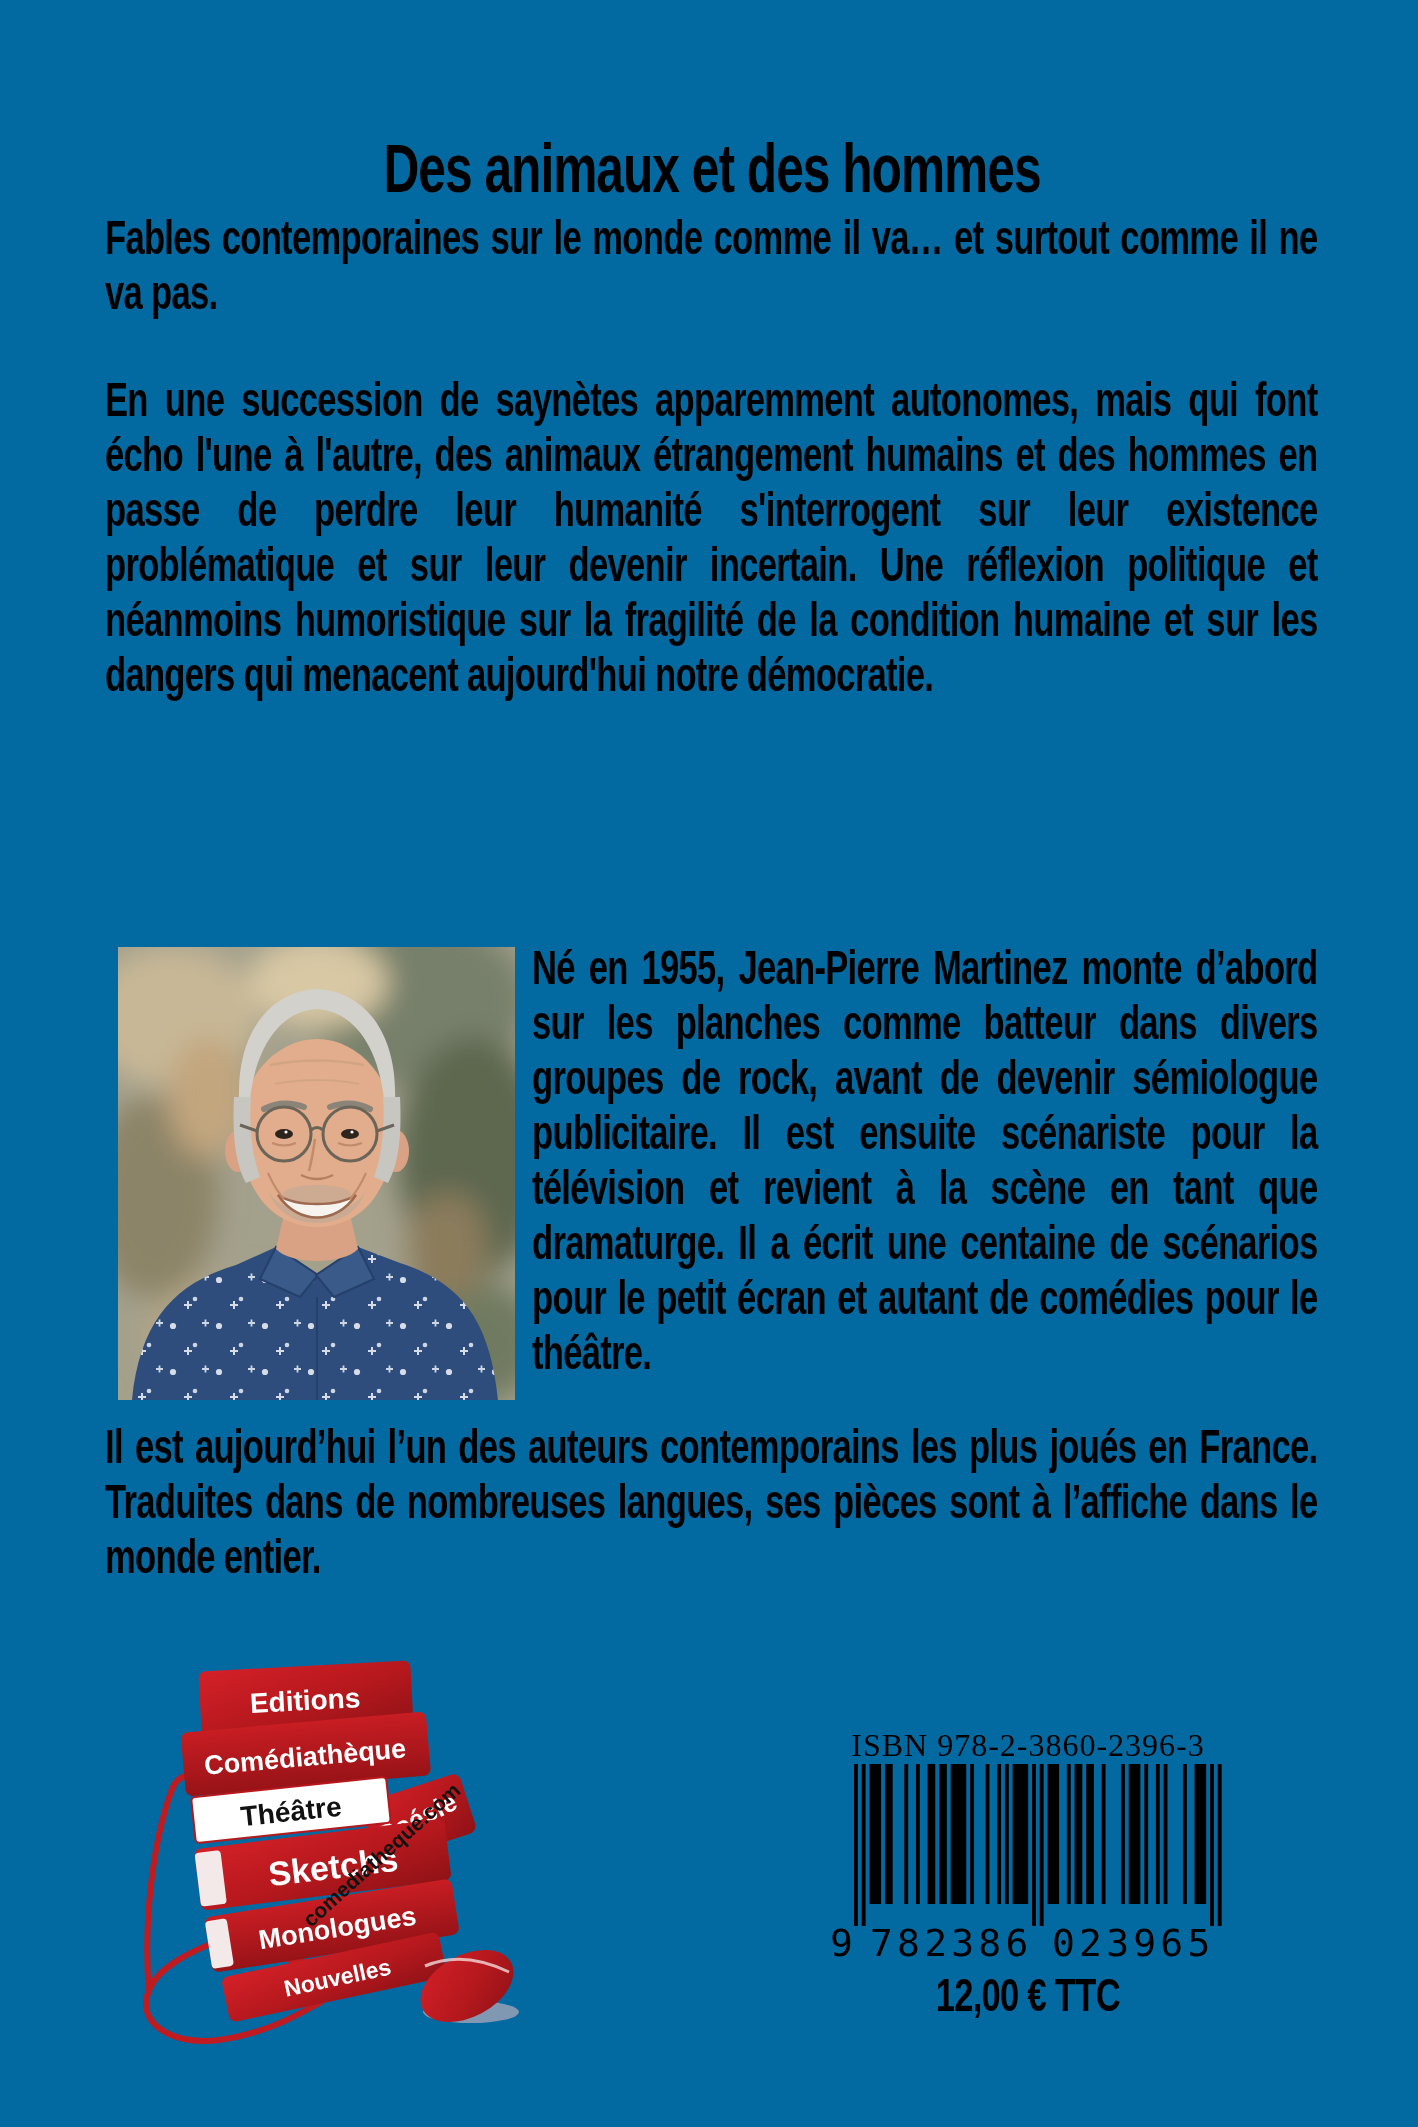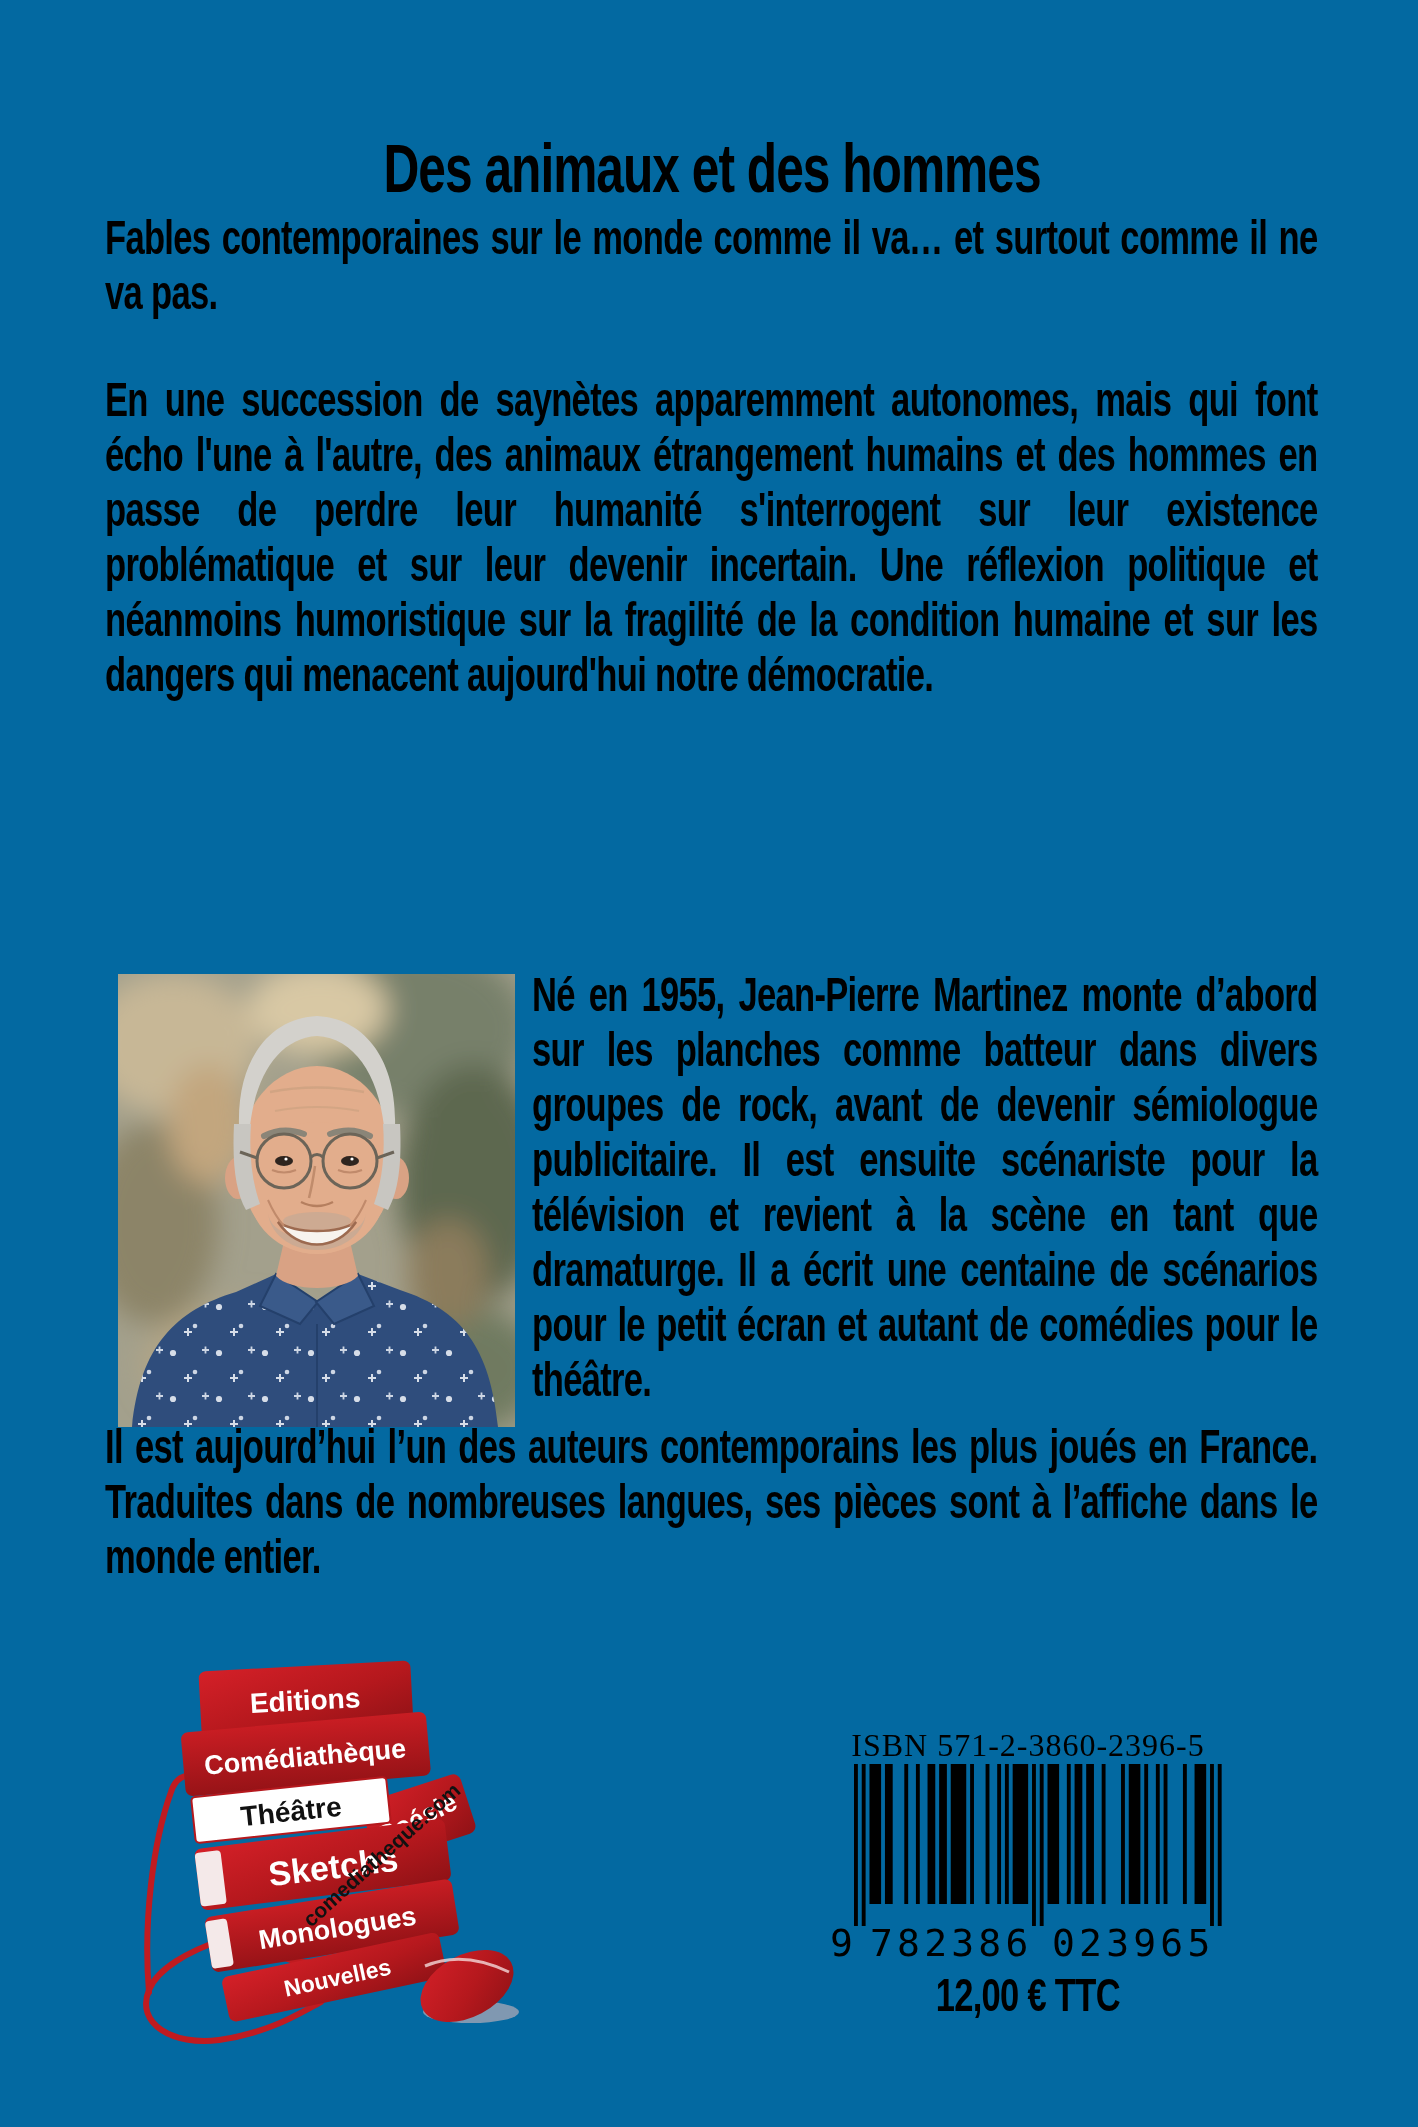--- a/index.html
+++ b/index.html
@@ -9,21 +9,21 @@
   
   .cond{font-weight:bold;letter-spacing:-0.02em;
         width:1684px;transform:scaleX(0.72);transform-origin:0 0;}
   .condc{font-weight:bold;letter-spacing:-0.02em;
          width:1684px;margin-left:-235px;transform:scaleX(0.72);transform-origin:50% 0;
          text-align:center;}
   .title{position:absolute;top:88px;font-size:69px;line-height:70px;}
   .body-par{position:absolute;font-size:48px;line-height:55px;text-align:justify;margin:0;}
   .p1{top:210px;}
   .p2{top:372px;}
-  .author{position:absolute;top:940px;left:0;width:1213px;height:475px;margin-top:27px;}
+  .author{position:absolute;top:940px;left:0;width:1213px;height:475px;}
   .bio{position:relative;font-size:48px;line-height:55px;text-align:justify;margin:0;}
   .photo-spacer{float:left;width:593px;height:460px;}
   .photo{position:absolute;left:13px;top:7px;width:397px;height:453px;overflow:hidden;}
   .closing{top:1419px;}
   .logo{position:absolute;left:105px;top:1660px;width:520px;height:440px;}
   .logo text{font-family:"Liberation Sans",sans-serif;font-weight:bold;}
   .isbn-block{position:absolute;left:810px;top:1728px;width:436px;text-align:center;}
   .isbn-label{font-family:"Liberation Serif",serif;font-size:32px;line-height:34px;letter-spacing:1px;}
   #barcode-svg{display:block;margin:0 auto;width:420px;height:202px;}
   .bcd{font-family:"DejaVu Sans Mono",monospace;font-size:38px;letter-spacing:4.2px;fill:#000;}
@@ -183,21 +183,21 @@
 
       <g>
         <ellipse cx="366" cy="352" rx="48" ry="11" fill="#e8bfbf" opacity="0.55"></ellipse>
         <ellipse cx="362" cy="326" rx="50" ry="31" fill="url(#gr)" transform="rotate(-28 362 326)"></ellipse>
         <path d="M320,306 Q358,290 404,312" stroke="#f4dada" stroke-width="3" fill="none" opacity="0.8"></path>
       </g>
     </svg>
   </div>
 
   <div class="isbn-block">
-    <div class="isbn-label">ISBN 571-2-3860-2396-5</div>
+    <div class="isbn-label">ISBN 978-2-3860-2396-3</div>
     <svg id="barcode-svg" viewBox="0 0 420 202">
       <g id="bars">
           <rect x="36.00" y="2" width="3.87" height="162" fill="#000"></rect>
           <rect x="43.74" y="2" width="3.87" height="162" fill="#000"></rect>
           <rect x="51.48" y="2" width="11.61" height="140" fill="#000"></rect>
           <rect x="66.96" y="2" width="7.74" height="140" fill="#000"></rect>
           <rect x="86.31" y="2" width="3.87" height="140" fill="#000"></rect>
           <rect x="97.92" y="2" width="3.87" height="140" fill="#000"></rect>
           <rect x="109.53" y="2" width="7.74" height="140" fill="#000"></rect>
           <rect x="121.14" y="2" width="7.74" height="140" fill="#000"></rect>

